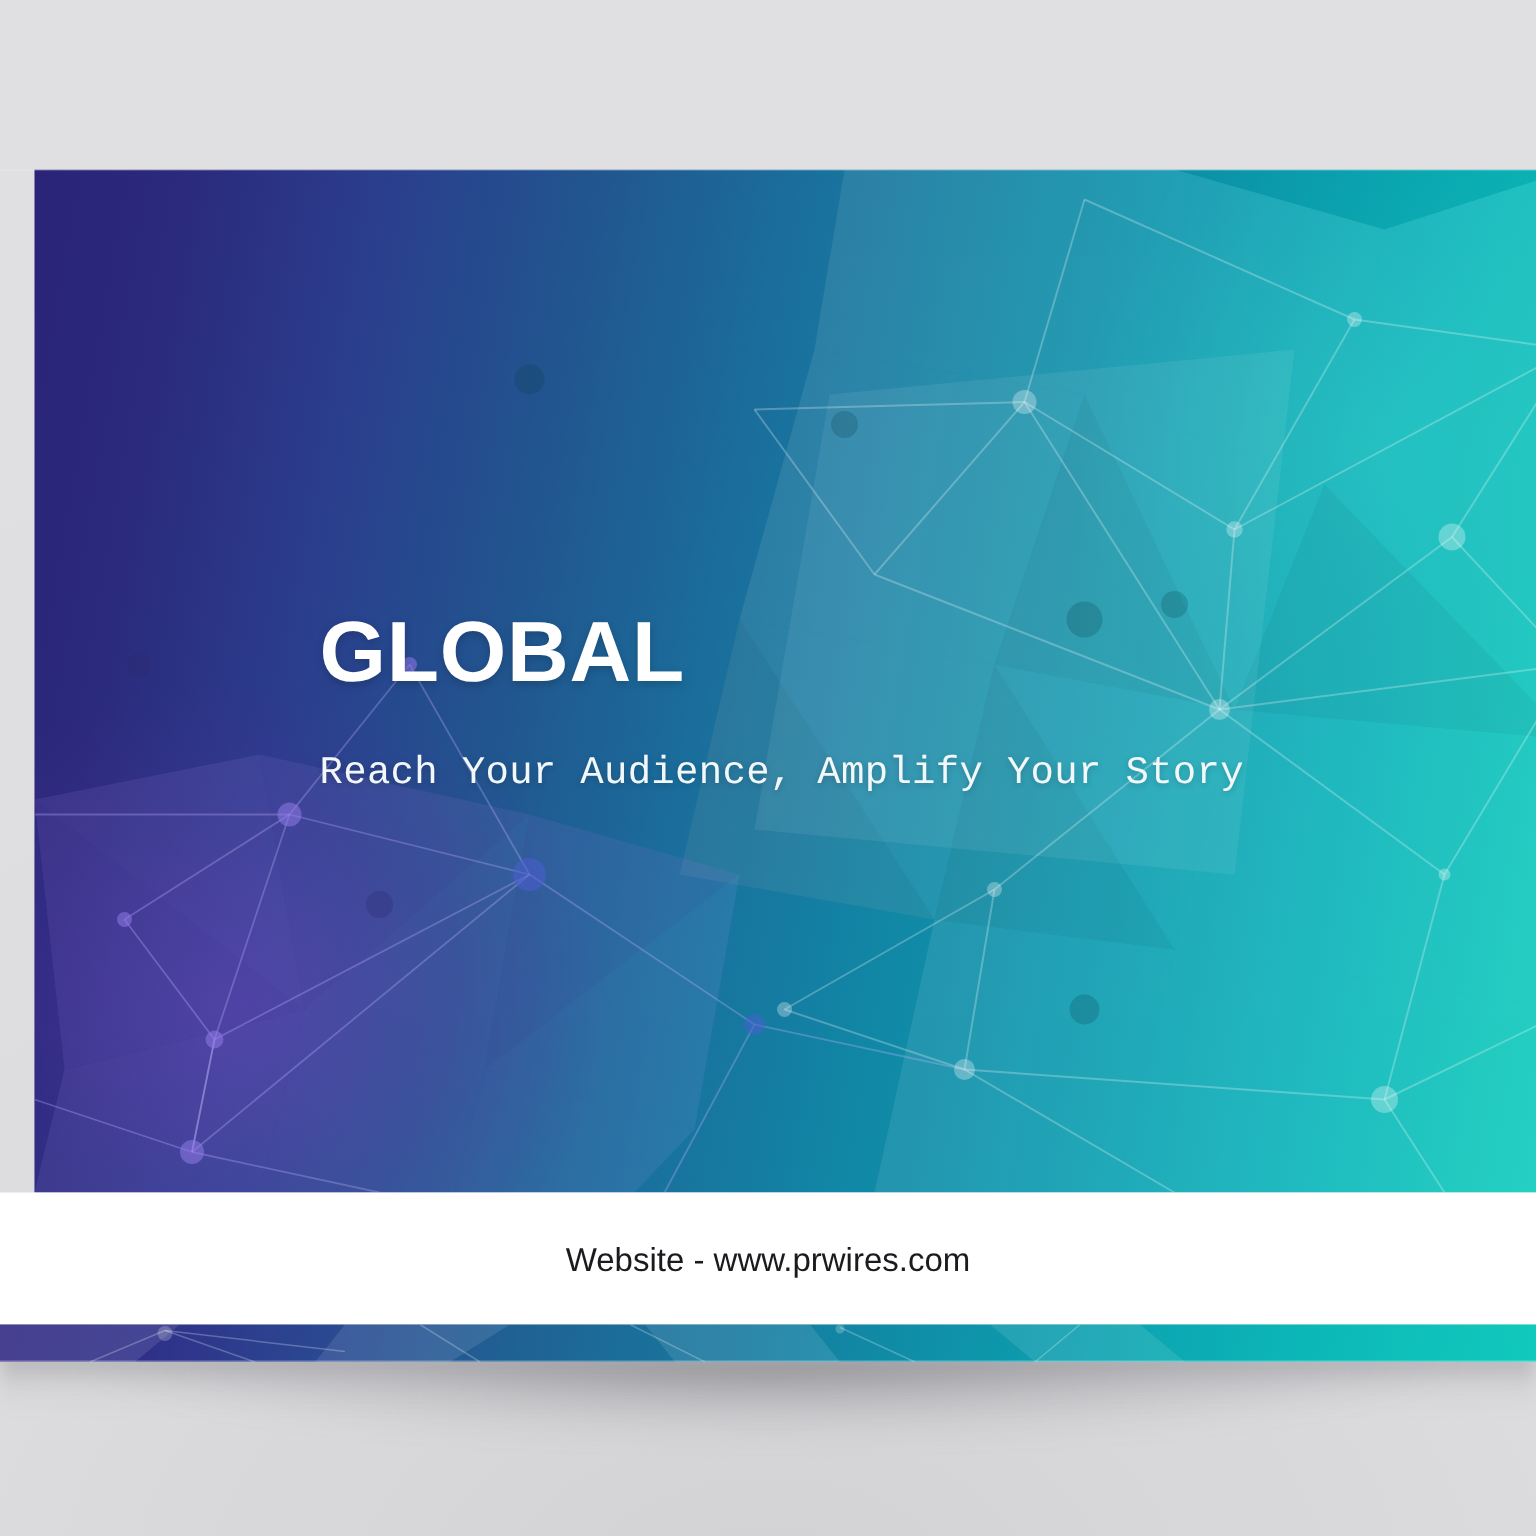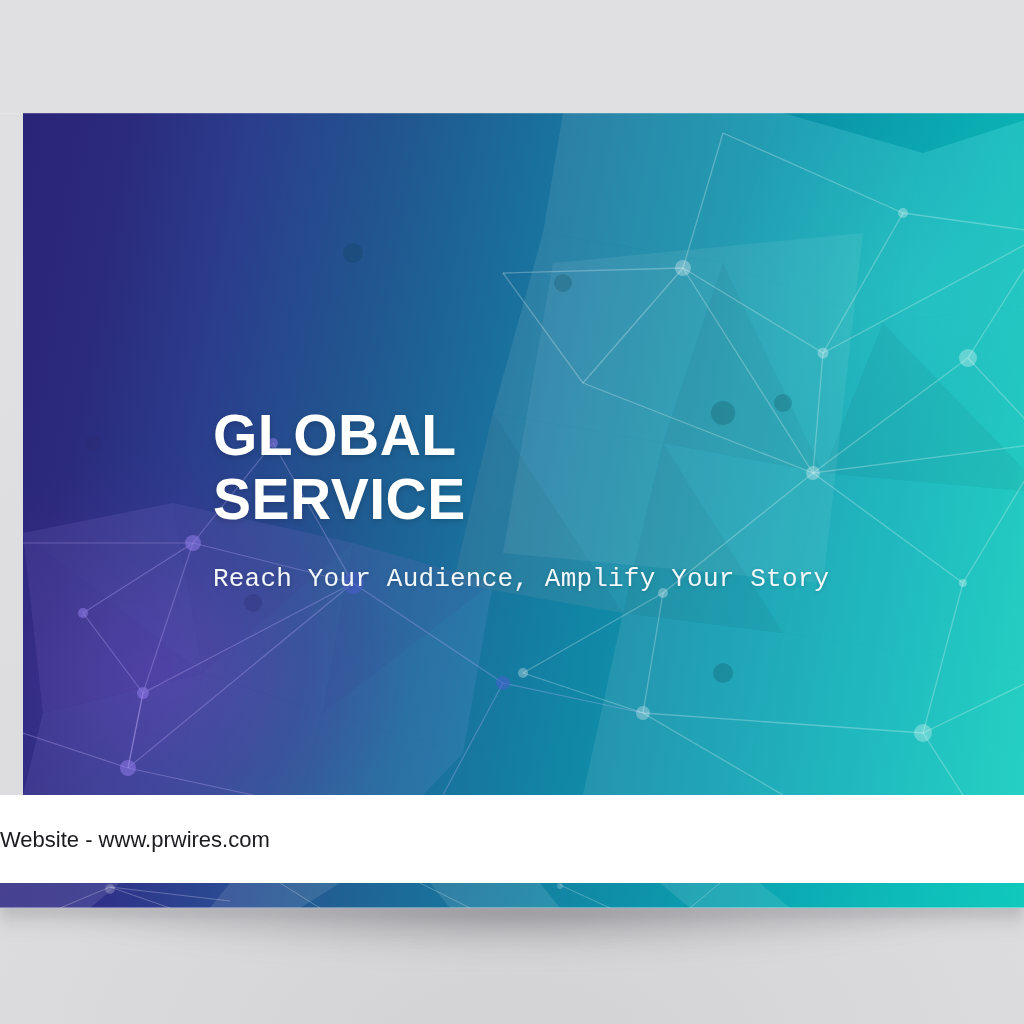--- a/index.html
+++ b/index.html
@@ -130,22 +130,22 @@
 
   
   #contact-bar {
     position: absolute;
     left: 0;
     top: 682px;
     width: 1024px;
     height: 88px;
     background: #ffffff;
     display: flex;
-    flex-direction: column;
-    align-items: flex-start;
+    flex-direction: row;
+    align-items: center;
     justify-content: center;
   }
   .contact-line {
     color: #1b1b1f;
     font-family: "Liberation Sans", sans-serif;
     font-size: 22px;
     line-height: 31px;
     white-space: nowrap;
   }
 
@@ -327,21 +327,20 @@
         <circle cx="480" cy="570" r="7"></circle>
       </g>
       <g fill="#2a2a6e" fill-opacity="0.30">
         <circle cx="230" cy="490" r="9"></circle>
         <circle cx="70" cy="330" r="8"></circle>
       </g>
     </svg>
 
     <div id="headline-block">
       <div class="headline-line">GLOBAL</div>
-      <div class="headline-line">SERVICE</div>
       <div id="tagline">Reach Your Audience, Amplify Your Story</div>
     </div>
   </section>
 
   <section id="contact-bar">
     <div class="contact-line">Website - www.prwires.com</div>
   </section>
 
   <div id="bottom-strip">
     <svg id="bottom-strip-net" viewBox="0 0 1024 25" preserveAspectRatio="none">

